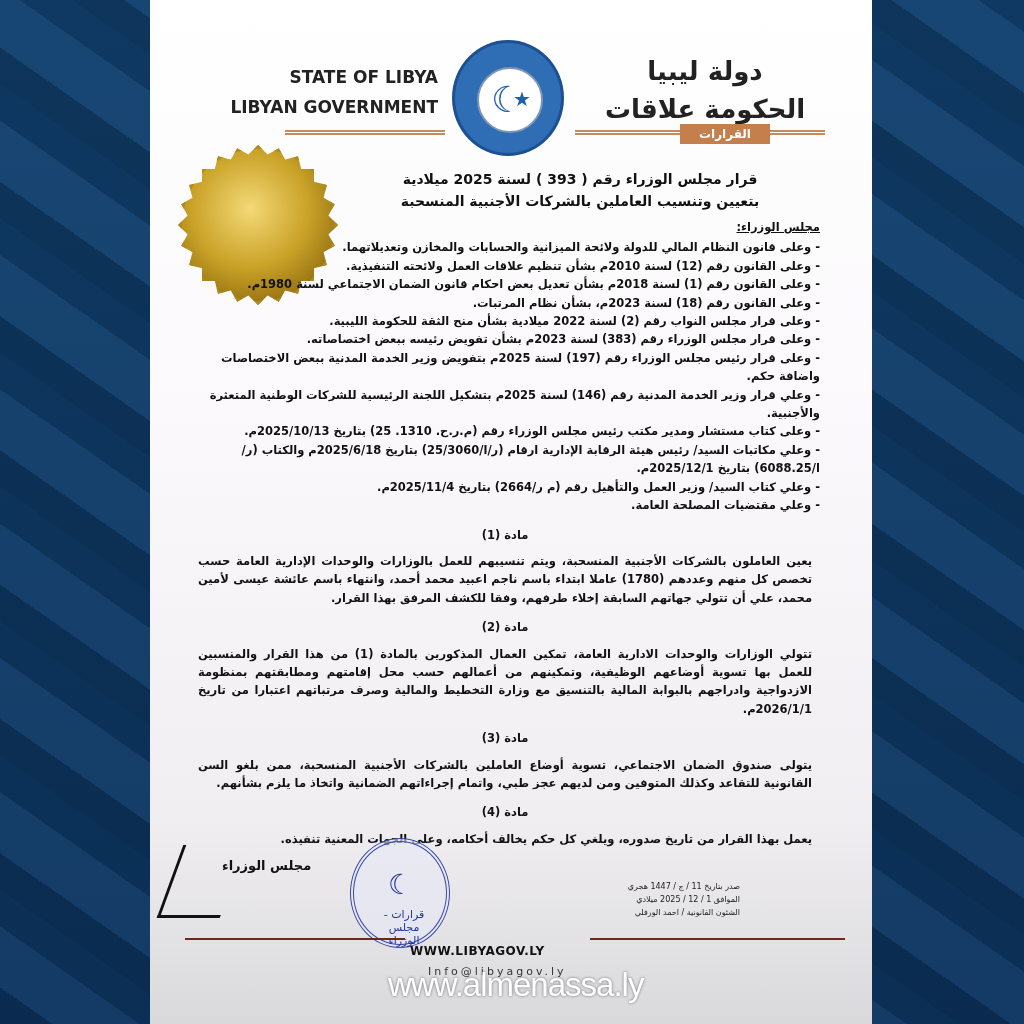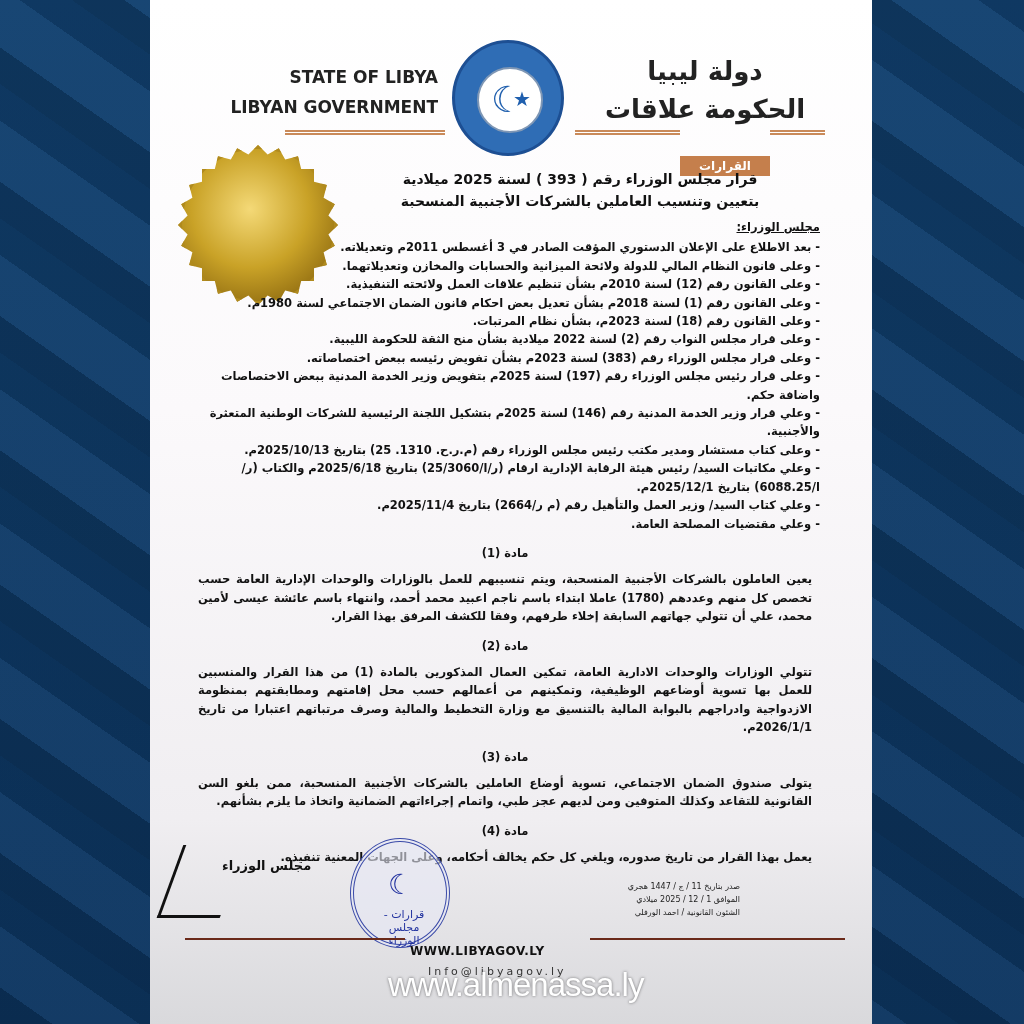--- a/index.html
+++ b/index.html
@@ -30,21 +30,21 @@
     position:absolute; left:452px; top:40px; width:112px; height:116px; border-radius:50%;
     background:radial-gradient(circle,#fff 0 38%,#2f6db5 39% 100%);
     border:3px solid #1d4f93; box-sizing:border-box;
   }
   .emblem .inner { position:absolute; left:22px; top:24px; width:62px; height:62px; border-radius:50%; background:#fff; border:2px solid #7f97b5; }
   .emblem .crescent { position:absolute; left:12px; top:10px; font-size:36px; color:#1f5fae; }
   .emblem .star { position:absolute; left:34px; top:18px; font-size:20px; color:#1f5fae; }
   .rule { position:absolute; height:5px; background:linear-gradient(180deg,#c98a5a 0 40%,#fff 40% 60%,#c98a5a 60%); }
   .badge {
     position:absolute; left:680px; top:124px; width:90px; height:20px; background:#c57f4c;
-    color:#fff; font-size:12px; text-align:center; line-height:20px; direction:rtl; font-weight:bold;margin-top:32px;
+    color:#fff; font-size:12px; text-align:center; line-height:20px; direction:rtl; font-weight:bold;
   }
   .gold-seal {
     position:absolute; left:178px; top:145px; width:160px; height:160px; border-radius:50%;
     background:radial-gradient(circle at 45% 40%,#f4d977 0%,#c9a227 45%,#8e6a10 80%,#b68d1e 100%);
     box-shadow:0 0 0 4px #b08a1e inset;
     clip-path:polygon(50% 0%,56% 6%,63% 2%,67% 9%,75% 7%,77% 15%,85% 15%,85% 23%,93% 25%,91% 33%,98% 37%,94% 44%,100% 50%,94% 56%,98% 63%,91% 67%,93% 75%,85% 77%,85% 85%,77% 85%,75% 93%,67% 91%,63% 98%,56% 94%,50% 100%,44% 94%,37% 98%,33% 91%,25% 93%,23% 85%,15% 85%,15% 77%,7% 75%,9% 67%,2% 63%,6% 56%,0% 50%,6% 44%,2% 37%,9% 33%,7% 25%,15% 23%,15% 15%,23% 15%,25% 7%,33% 9%,37% 2%,44% 6%);
   }
   .title-block {
     position:absolute; left:340px; top:168px; width:480px; text-align:center; direction:rtl;
     font-weight:bold; font-size:14px; line-height:22px; color:#111;
@@ -108,21 +108,20 @@
 <div class="gold-seal"></div>
 
 <div class="title-block">
   <div>قرار مجلس الوزراء رقم ( 393 ) لسنة 2025 ميلادية</div>
   <div>بتعيين وتنسيب العاملين بالشركات الأجنبية المنسحبة</div>
 </div>
 
 <div class="body-text">
   <div class="council">مجلس الوزراء:</div>
   <ul>
-    <li>بعد الاطلاع على الإعلان الدستوري المؤقت الصادر في 3 أغسطس 2011م وتعديلاته.</li>
     <li>وعلى قانون النظام المالي للدولة ولائحة الميزانية والحسابات والمخازن وتعديلاتهما.</li>
     <li>وعلى القانون رقم (12) لسنة 2010م بشأن تنظيم علاقات العمل ولائحته التنفيذية.</li>
     <li>وعلى القانون رقم (1) لسنة 2018م بشأن تعديل بعض احكام قانون الضمان الاجتماعي لسنة 1980م.</li>
     <li>وعلى القانون رقم (18) لسنة 2023م، بشأن نظام المرتبات.</li>
     <li>وعلى قرار مجلس النواب رقم (2) لسنة 2022 ميلادية بشأن منح الثقة للحكومة الليبية.</li>
     <li>وعلى قرار مجلس الوزراء رقم (383) لسنة 2023م بشأن تفويض رئيسه ببعض اختصاصاته.</li>
     <li>وعلى قرار رئيس مجلس الوزراء رقم (197) لسنة 2025م بتفويض وزير الخدمة المدنية ببعض الاختصاصات واضافة حكم.</li>
     <li>وعلي قرار وزير الخدمة المدنية رقم (146) لسنة 2025م بتشكيل اللجنة الرئيسية للشركات الوطنية المتعثرة والأجنبية.</li>
     <li>وعلى كتاب مستشار ومدير مكتب رئيس مجلس الوزراء رقم (م.ر.ح. 1310. 25) بتاريخ 2025/10/13م.</li>
     <li>وعلي مكاتبات السيد/ رئيس هيئة الرقابة الإدارية ارقام (ر/ا/25/3060) بتاريخ 2025/6/18م والكتاب (ر/ا/6088.25) بتاريخ 2025/12/1م.</li>

